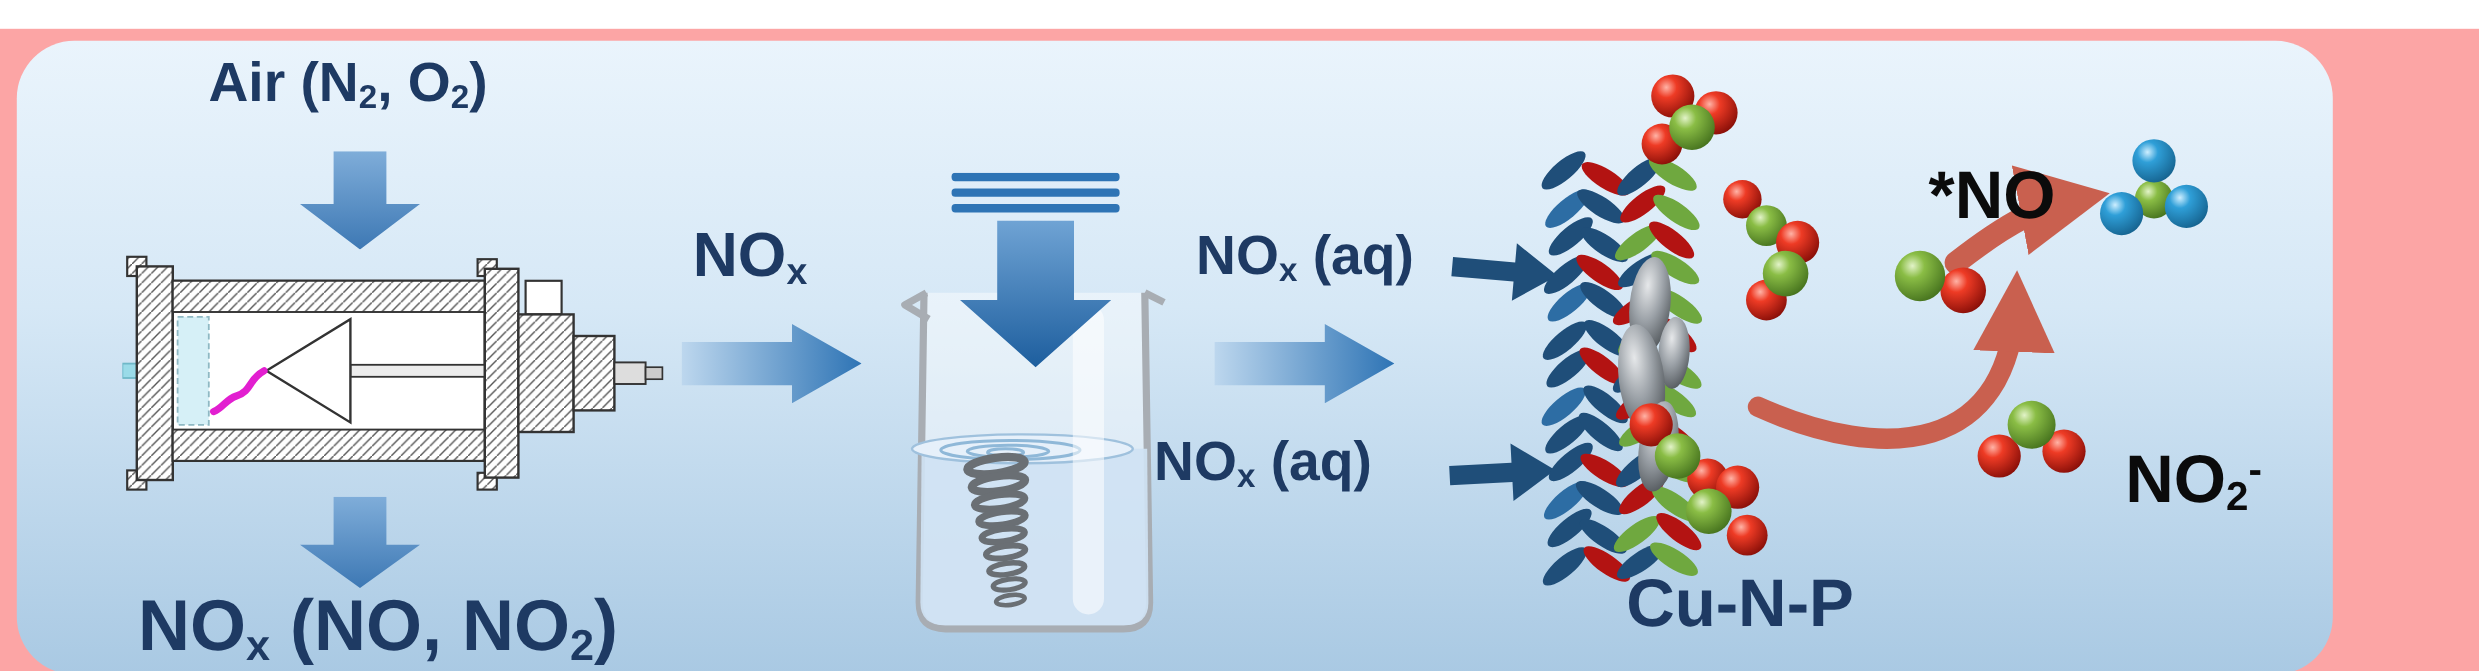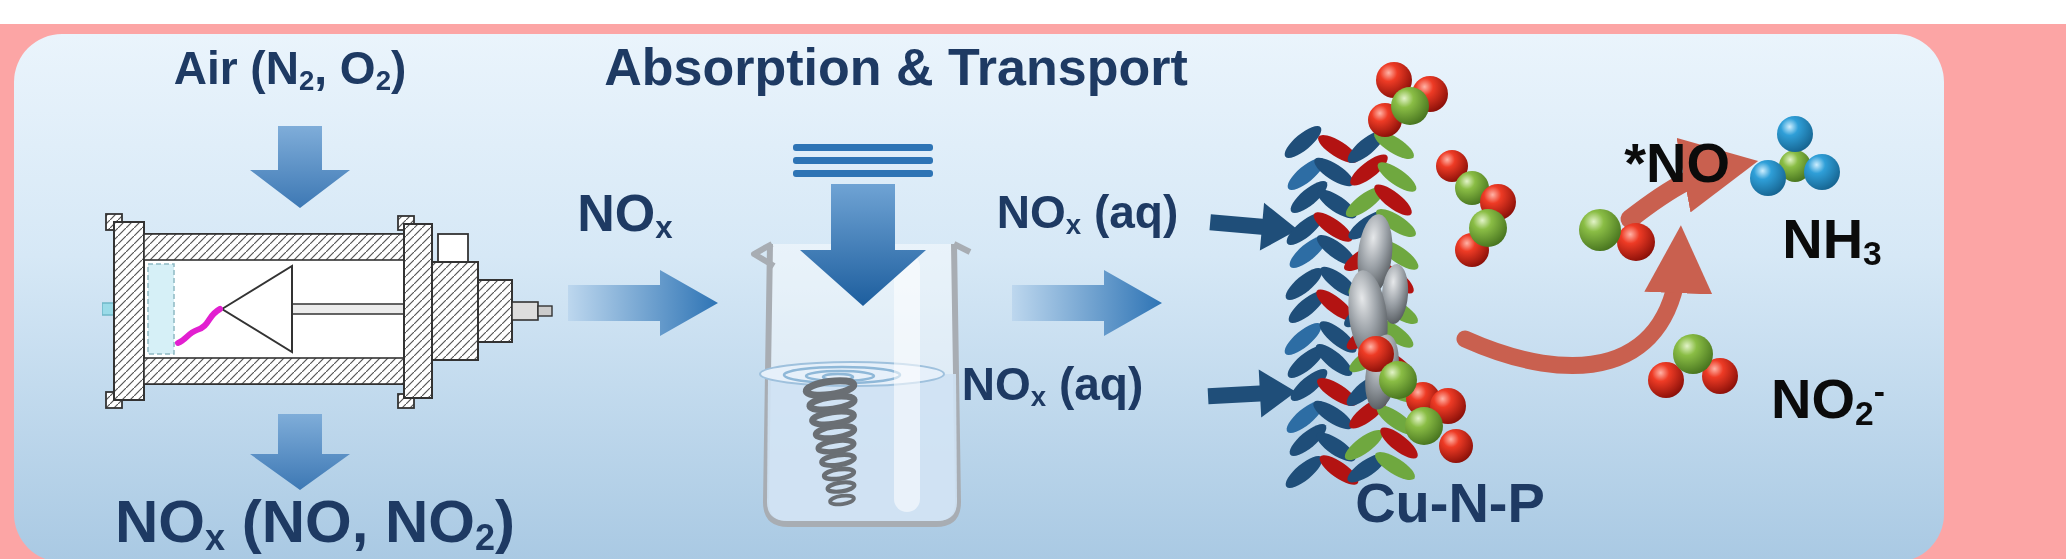--- a/index.html
+++ b/index.html
@@ -11,54 +11,52 @@
   .black{color:#0b0b0b;}
   .sb{font-size:0.60em;vertical-align:-0.22em;}
   .sp{font-size:0.60em;vertical-align:0.45em;}
   .gfx{position:absolute;z-index:1;}
   #air-label{left:160px;top:20px;width:260px;font-size:46px;}
   #main-title{left:596px;top:16px;width:600px;font-size:52px;}
   #nox-label{left:565px;top:162px;width:120px;font-size:52px;}
   #nox-product-label{left:115px;top:466px;width:390px;font-size:60px;}
   #nox-aq-top-label{left:990px;top:164px;width:195px;font-size:46px;}
   #nox-aq-bottom-label{left:955px;top:336px;width:195px;font-size:46px;}
-  #no-star-label{left:1590px;top:110px;width:140px;font-size:56px;text-align:right;}
+  #no-star-label{left:1590px;top:110px;width:140px;font-size:56px;}
   #nh3-label{left:1752px;top:186px;width:160px;font-size:56px;}
   #no2-label{left:1738px;top:346px;width:180px;font-size:56px;}
   #cunp-label{left:1330px;top:450px;width:240px;font-size:56px;}
   #arrow-air{left:250px;top:102px;}
   #reactor{left:102px;top:180px;}
   #arrow-out{left:250px;top:390px;}
   #arrow-right-1{left:568px;top:246px;}
   #beaker{left:742px;top:198px;}
   #arrow-absorb{left:788px;top:120px;z-index:2;}
   #arrow-right-2{left:1012px;top:246px;}
   #scene{left:1180px;top:30px;}
 </style>
 </head>
 <body>
 
 <div class="page">
   <div class="panel"></div>
 
   <div class="label" id="air-label"><span>Air (N</span><span class="sb">2</span><span>, O</span><span class="sb">2</span><span>)</span></div>
 
-  <div class="label" id="main-title">Absorption &amp; Transport</div>
 
   <div class="label" id="nox-label"><span>NO</span><span class="sb">x</span></div>
 
   <div class="label" id="nox-product-label"><span>NO</span><span class="sb">x</span><span> (NO, NO</span><span class="sb">2</span><span>)</span></div>
 
   <div class="label" id="nox-aq-top-label"><span>NO</span><span class="sb">x</span><span> (aq)</span></div>
 
   <div class="label" id="nox-aq-bottom-label"><span>NO</span><span class="sb">x</span><span> (aq)</span></div>
 
   <div class="label black" id="no-star-label">*NO</div>
 
-  <div class="label black" id="nh3-label"><span>NH</span><span class="sb">3</span></div>
 
   <div class="label black" id="no2-label"><span>NO</span><span class="sb">2</span><span class="sp">-</span></div>
 
   <div class="label" id="cunp-label">Cu-N-P</div>
 
   <svg class="gfx" id="arrow-air" width="100" height="82" viewBox="0 0 100 82">
     <defs>
         <linearGradient id="gd1" x1="0" y1="0" x2="0" y2="1">
       <stop offset="0" stop-color="#7fadd9"></stop>
           <stop offset="1" stop-color="#3d78b4"></stop>

